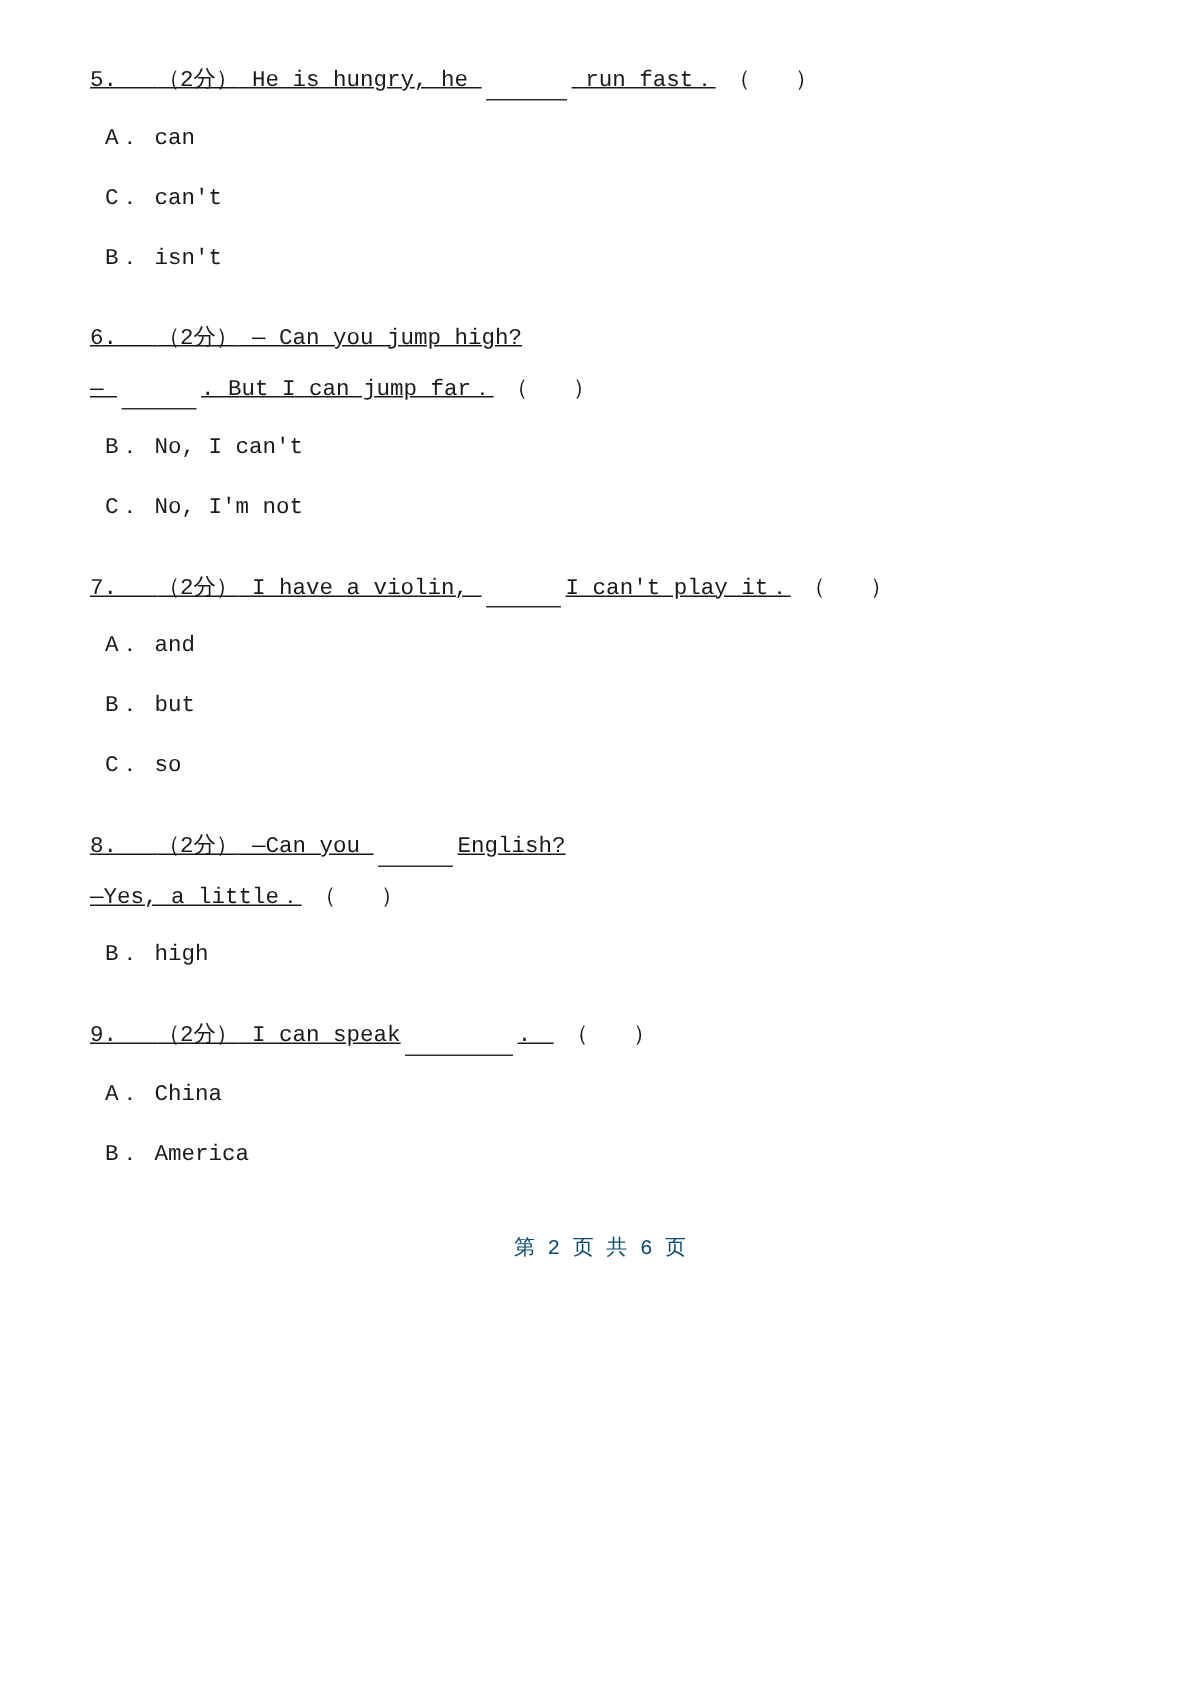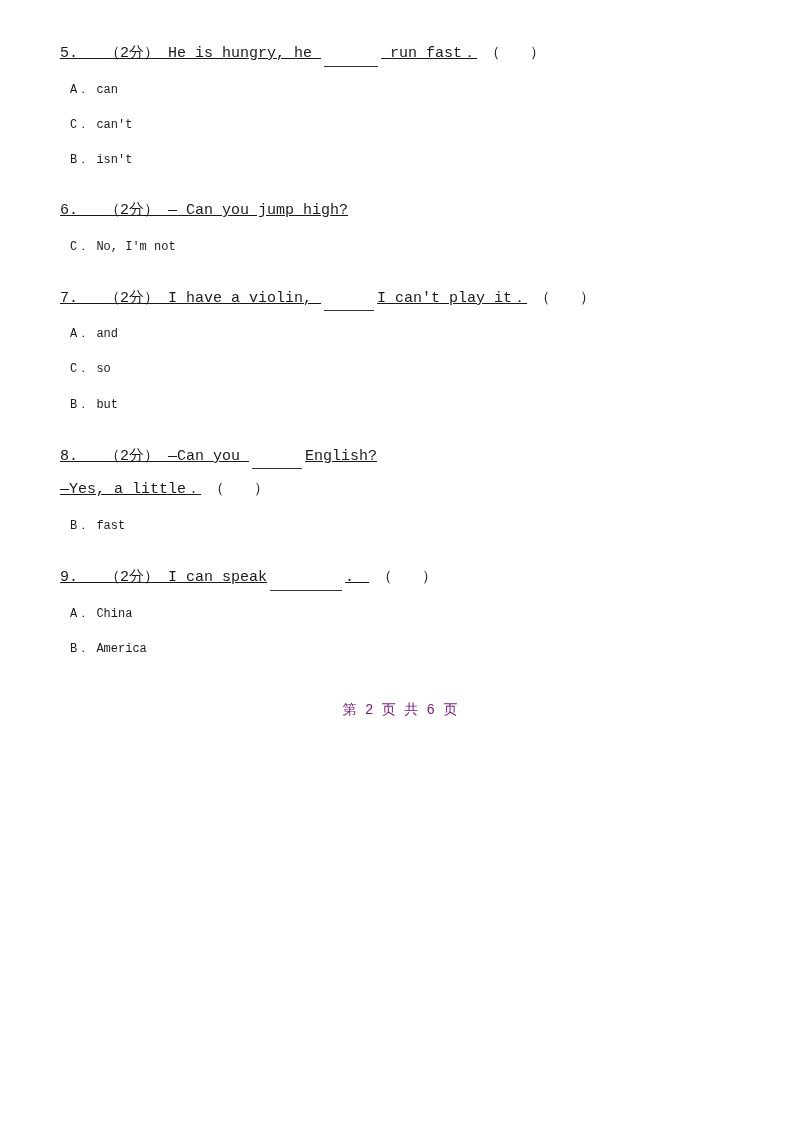--- a/index.html
+++ b/index.html
@@ -30,28 +30,28 @@
       text-decoration: underline;
     }
 
     .question-text .follow-line {
       margin-top: 8px;
     }
 
     .option {
       margin-bottom: 16px;
       padding-left: 10px;
-      font-size: 12px;
+      font-size: 15px;
     }
 
     .page-footer {
       text-align: center;
       margin-top: 40px;
       font-size: 14px;
-      color: #701a75;
+      color: #0c4a6e;
     }
 
     .blank {
       display: inline-block;
       border-bottom: 1px solid #333;
       min-width: 50px;
       margin: 0 3px;
       vertical-align: bottom;
     }
 
@@ -83,61 +83,68 @@
     <span>isn't</span>
   </div>
 </div>
 
 <div class="question-block">
   <div class="question-text">
     <span>6.</span>
     &nbsp;
     <span>（2分）</span>
     — Can you jump high?
+    <div class="follow-line">
+      — <span class="blank">&nbsp;&nbsp;&nbsp;&nbsp;&nbsp;</span>. But I can jump far．<span class="paren">（　　）</span>
+    </div>
+  </div>
+  <div class="option">
+    <span>B．</span>
+    <span>No, I can't</span>
   </div>
   <div class="option">
     <span>C．</span>
     <span>No, I'm not</span>
   </div>
 </div>
 
 <div class="question-block">
   <div class="question-text">
     <span>7.</span>
     &nbsp;
     <span>（2分）</span>
     I have a violin, <span class="blank">&nbsp;&nbsp;&nbsp;&nbsp;&nbsp;</span>I can't play it．<span class="paren">（　　）</span>
   </div>
   <div class="option">
     <span>A．</span>
     <span>and</span>
   </div>
   <div class="option">
+    <span>B．</span>
+    <span>but</span>
+  </div>
+  <div class="option">
     <span>C．</span>
     <span>so</span>
-  </div>
-  <div class="option">
-    <span>B．</span>
-    <span>but</span>
   </div>
 </div>
 
 <div class="question-block">
   <div class="question-text">
     <span>8.</span>
     &nbsp;
     <span>（2分）</span>
     —Can you <span class="blank">&nbsp;&nbsp;&nbsp;&nbsp;&nbsp;</span>English?
     <div class="follow-line">
       —Yes, a little．<span class="paren">（　　）</span>
     </div>
   </div>
   <div class="option">
     <span>B．</span>
-    <span>fast</span>
+    <span>high</span>
   </div>
 </div>
 
 <div class="question-block">
   <div class="question-text">
     <span>9.</span>
     &nbsp;
     <span>（2分）</span>
     I can speak<span class="blank">&nbsp;&nbsp;&nbsp;&nbsp;&nbsp;&nbsp;&nbsp;&nbsp;</span>.　<span class="paren">（　　）</span>
   </div>

